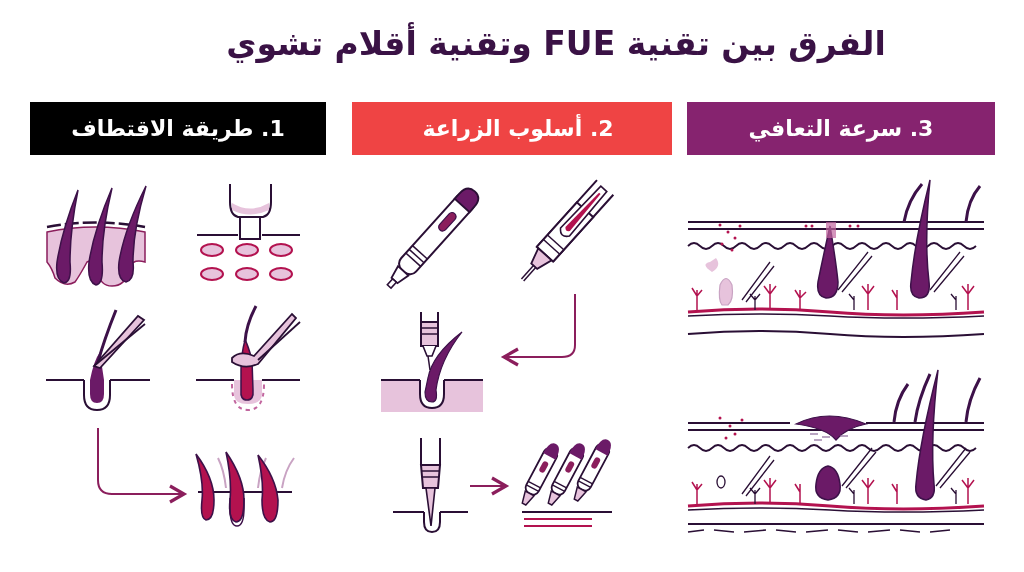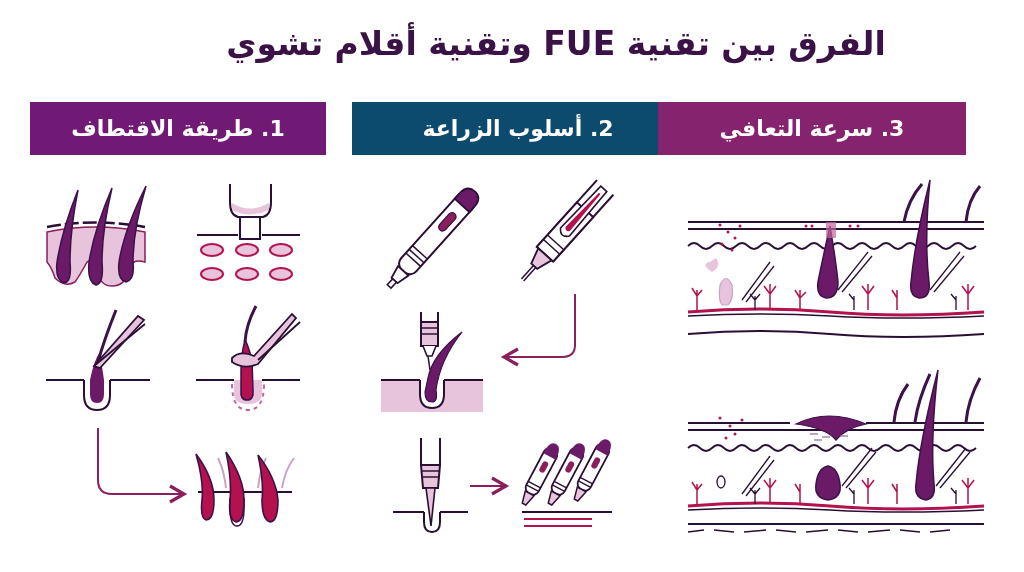--- a/index.html
+++ b/index.html
@@ -1,23 +1,23 @@
 <!DOCTYPE html>
 <html><head>
 <meta charset="utf-8">
 <style>
   html,body{margin:0;padding:0;background:#ffffff;}
   body{width:1024px;height:572px;position:relative;overflow:hidden;font-family:"DejaVu Sans",sans-serif;}
   .title{position:absolute;left:0;top:24px;width:1024px;text-align:center;direction:rtl;
     font-family:"DejaVu Sans",sans-serif;font-weight:bold;font-size:33px;color:#3a1245;letter-spacing:0;padding-left:44px;}
   .hdr{position:absolute;top:102px;height:53px;display:flex;align-items:center;justify-content:center;
     color:#ffffff;font-weight:bold;font-size:22px;direction:rtl;box-sizing:border-box;}
-  .hdr1{left:30px;width:296px;background:#701a75;}
-  .hdr2{left:352px;width:320px;background:#0c4a6e;padding-left:12px;}
-  .hdr3{left:658px;width:308px;background:#86236f;}
+  .hdr1{left:30px;width:296px;background:#000000;}
+  .hdr2{left:352px;width:320px;background:#ef4444;padding-left:12px;}
+  .hdr3{left:687px;width:308px;background:#86236f;}
   svg.ill{position:absolute;left:0;top:0;}
 </style>
 </head>
 <body>
 
 <div class="title">الفرق بين تقنية FUE وتقنية أقلام تشوي</div>
 
 <div class="hdr hdr1">
   <span>1. طريقة الاقتطاف</span>
 </div>

